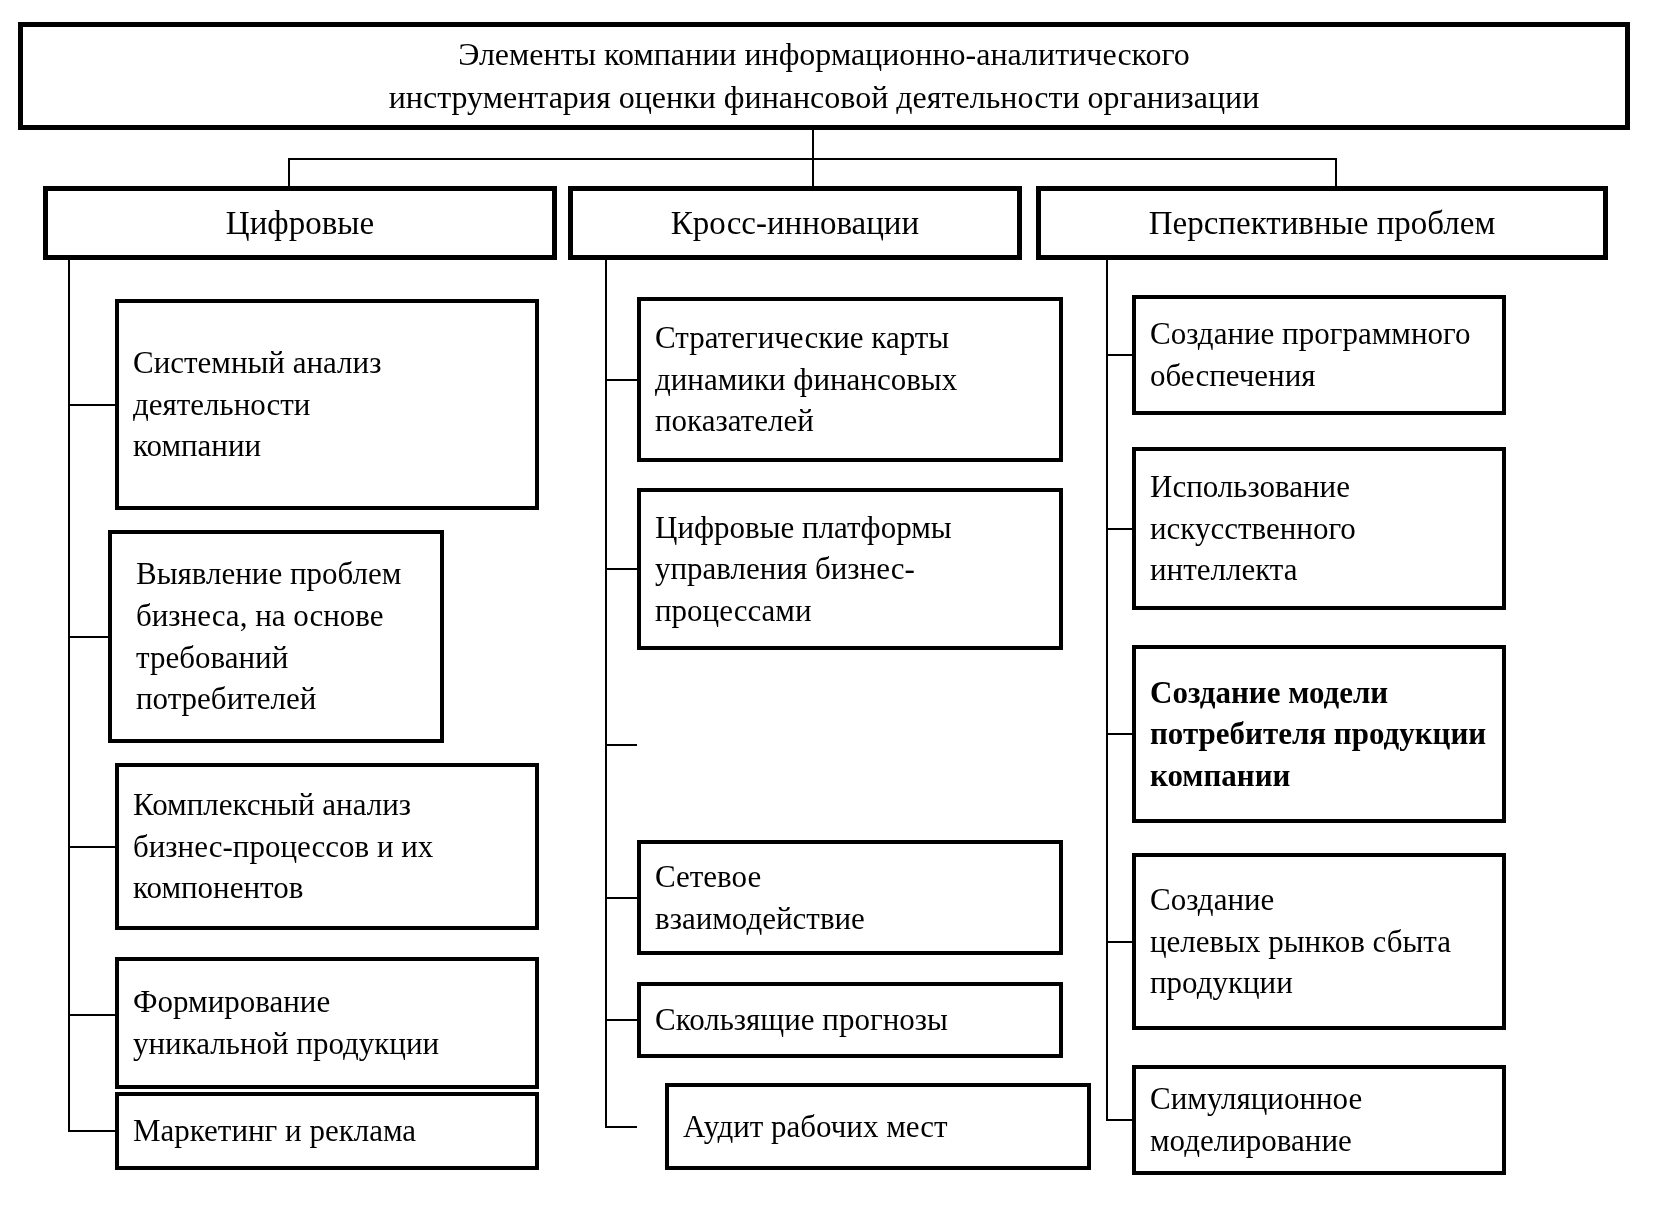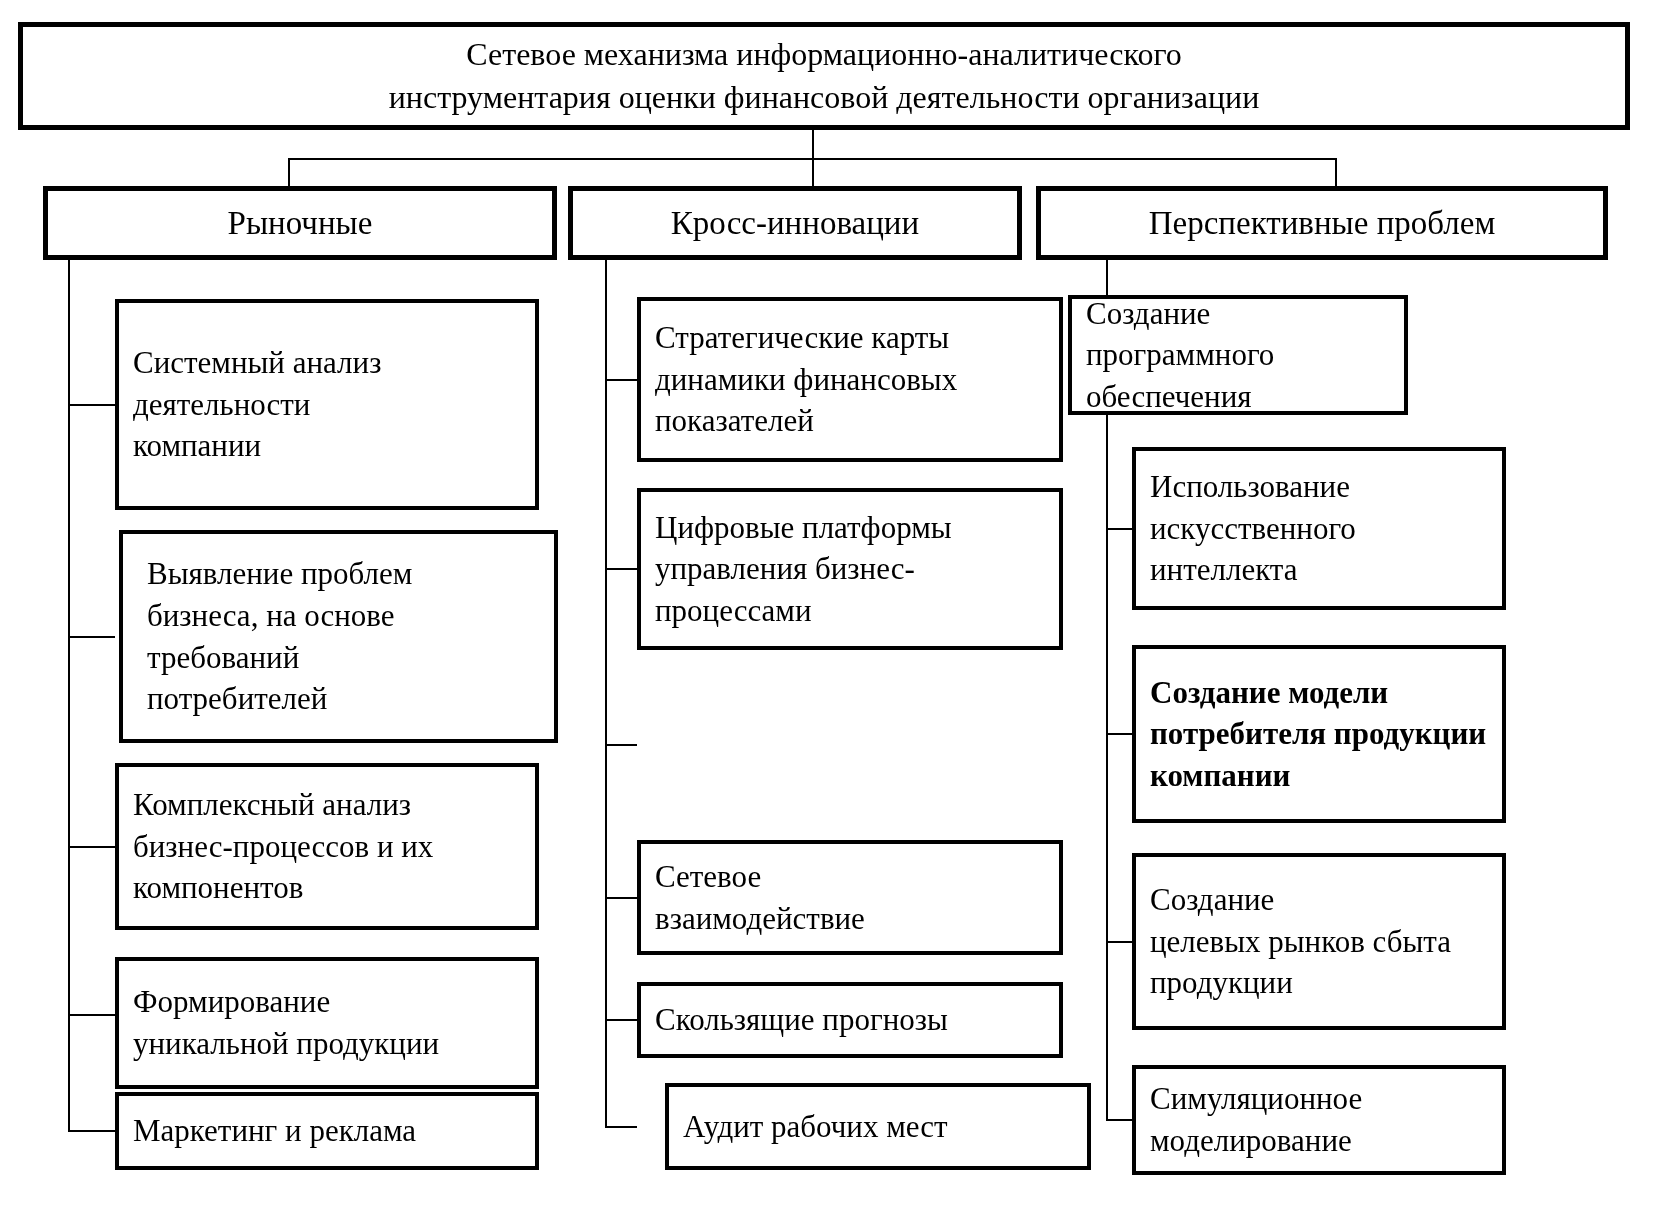--- a/index.html
+++ b/index.html
@@ -43,38 +43,38 @@
     font-size: 31px;
     line-height: 1.34;
   }
   .leaf-text { white-space: pre-line; }
 </style>
 </head>
 <body>
 
 <div id="stage">
   <div class="box title-box">
-    <div>Сетевое механизма информационно-аналитического</div>
+    <div>Элементы компании информационно-аналитического</div>
     <div>инструментария оценки финансовой деятельности организации</div>
   </div>
 <div class="cline" style="left: 812px; top: 129px; width: 2px; height: 31px;"></div>
     <div class="cline" style="left: 288px; top: 158px; width: 1049px; height: 2px;"></div>
     <div class="cline" style="left: 288px; top: 158px; width: 2px; height: 28px;"></div>
     <div class="box header-box" style="left: 43px; top: 186px; width: 514px; height: 74px;">
-      <div>Рыночные</div>
+      <div>Цифровые</div>
     </div>
     <div class="cline" style="left: 68px; top: 260px; width: 2px; height: 872px;"></div>
     <div class="cline" style="left: 68px; top: 403.5px; width: 47px; height: 2px;"></div>
     <div class="box leaf-box" style="left: 115px; top: 299px; width: 424px; height: 211px;">
       <div class="leaf-text">Системный анализ
 деятельности
 компании</div>
     </div>
     <div class="cline" style="left: 68px; top: 635.5px; width: 47px; height: 2px;"></div>
-    <div class="box leaf-box" style="left: 119px; top: 530px; width: 439px; height: 213px; padding-left: 24px;">
+    <div class="box leaf-box" style="left: 108px; top: 530px; width: 336px; height: 213px; padding-left: 24px;">
       <div class="leaf-text">Выявление проблем
 бизнеса, на основе
 требований
 потребителей</div>
     </div>
     <div class="cline" style="left: 68px; top: 845.5px; width: 47px; height: 2px;"></div>
     <div class="box leaf-box" style="left: 115px; top: 763px; width: 424px; height: 167px;">
       <div class="leaf-text">Комплексный анализ
 бизнес-процессов и их
 компонентов</div>
@@ -118,21 +118,21 @@
     <div class="cline" style="left: 605px; top: 1125.5px; width: 32px; height: 2px;"></div>
     <div class="box leaf-box" style="left: 637px; top: 1083px; width: 426px; height: 87px; margin-left: 28px;">
       <div class="leaf-text">Аудит рабочих мест</div>
     </div>
     <div class="cline" style="left: 1335px; top: 158px; width: 2px; height: 28px;"></div>
     <div class="box header-box" style="left: 1036px; top: 186px; width: 572px; height: 74px;">
       <div>Перспективные проблем</div>
     </div>
     <div class="cline" style="left: 1106px; top: 260px; width: 2px; height: 861px;"></div>
     <div class="cline" style="left: 1106px; top: 354px; width: 26px; height: 2px;"></div>
-    <div class="box leaf-box" style="left: 1068px; top: 295px; width: 340px; height: 120px;">
+    <div class="box leaf-box" style="left: 1132px; top: 295px; width: 374px; height: 120px;">
       <div class="leaf-text">Создание программного
 обеспечения</div>
     </div>
     <div class="cline" style="left: 1106px; top: 527.5px; width: 26px; height: 2px;"></div>
     <div class="box leaf-box" style="left: 1132px; top: 447px; width: 374px; height: 163px;">
       <div class="leaf-text">Использование
 искусственного
 интеллекта</div>
     </div>
     <div class="cline" style="left: 1106px; top: 733px; width: 26px; height: 2px;"></div>

